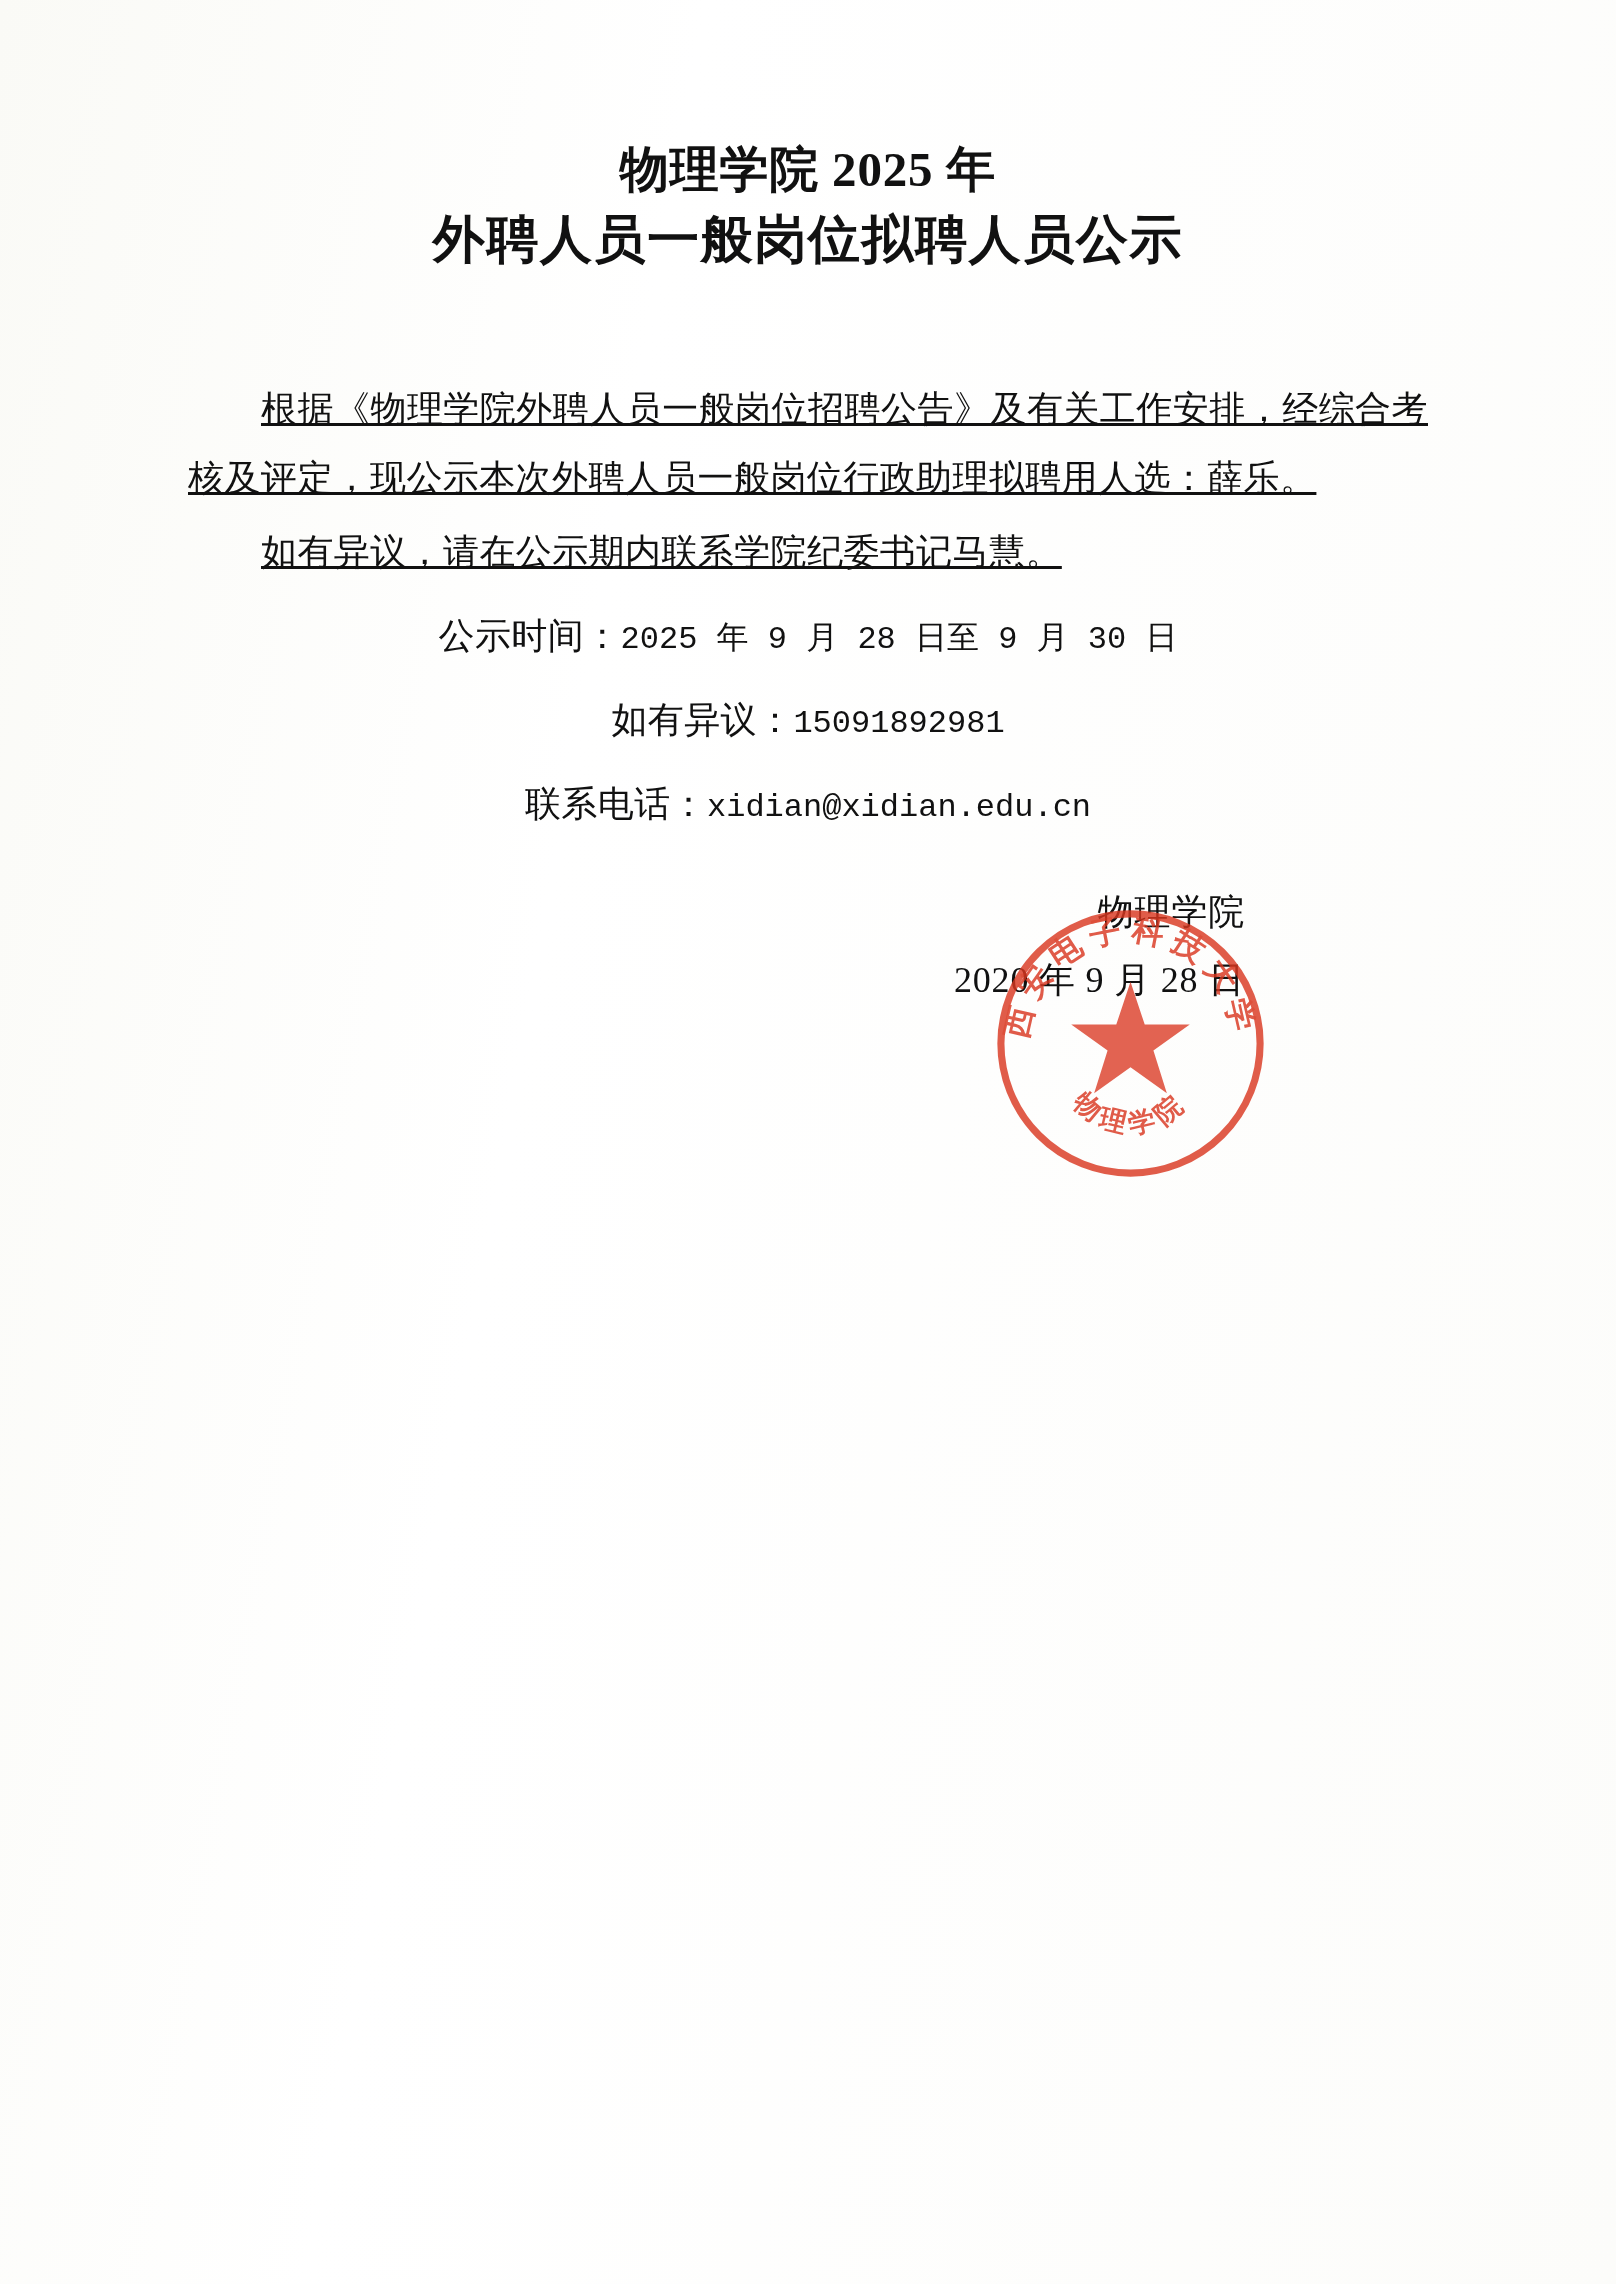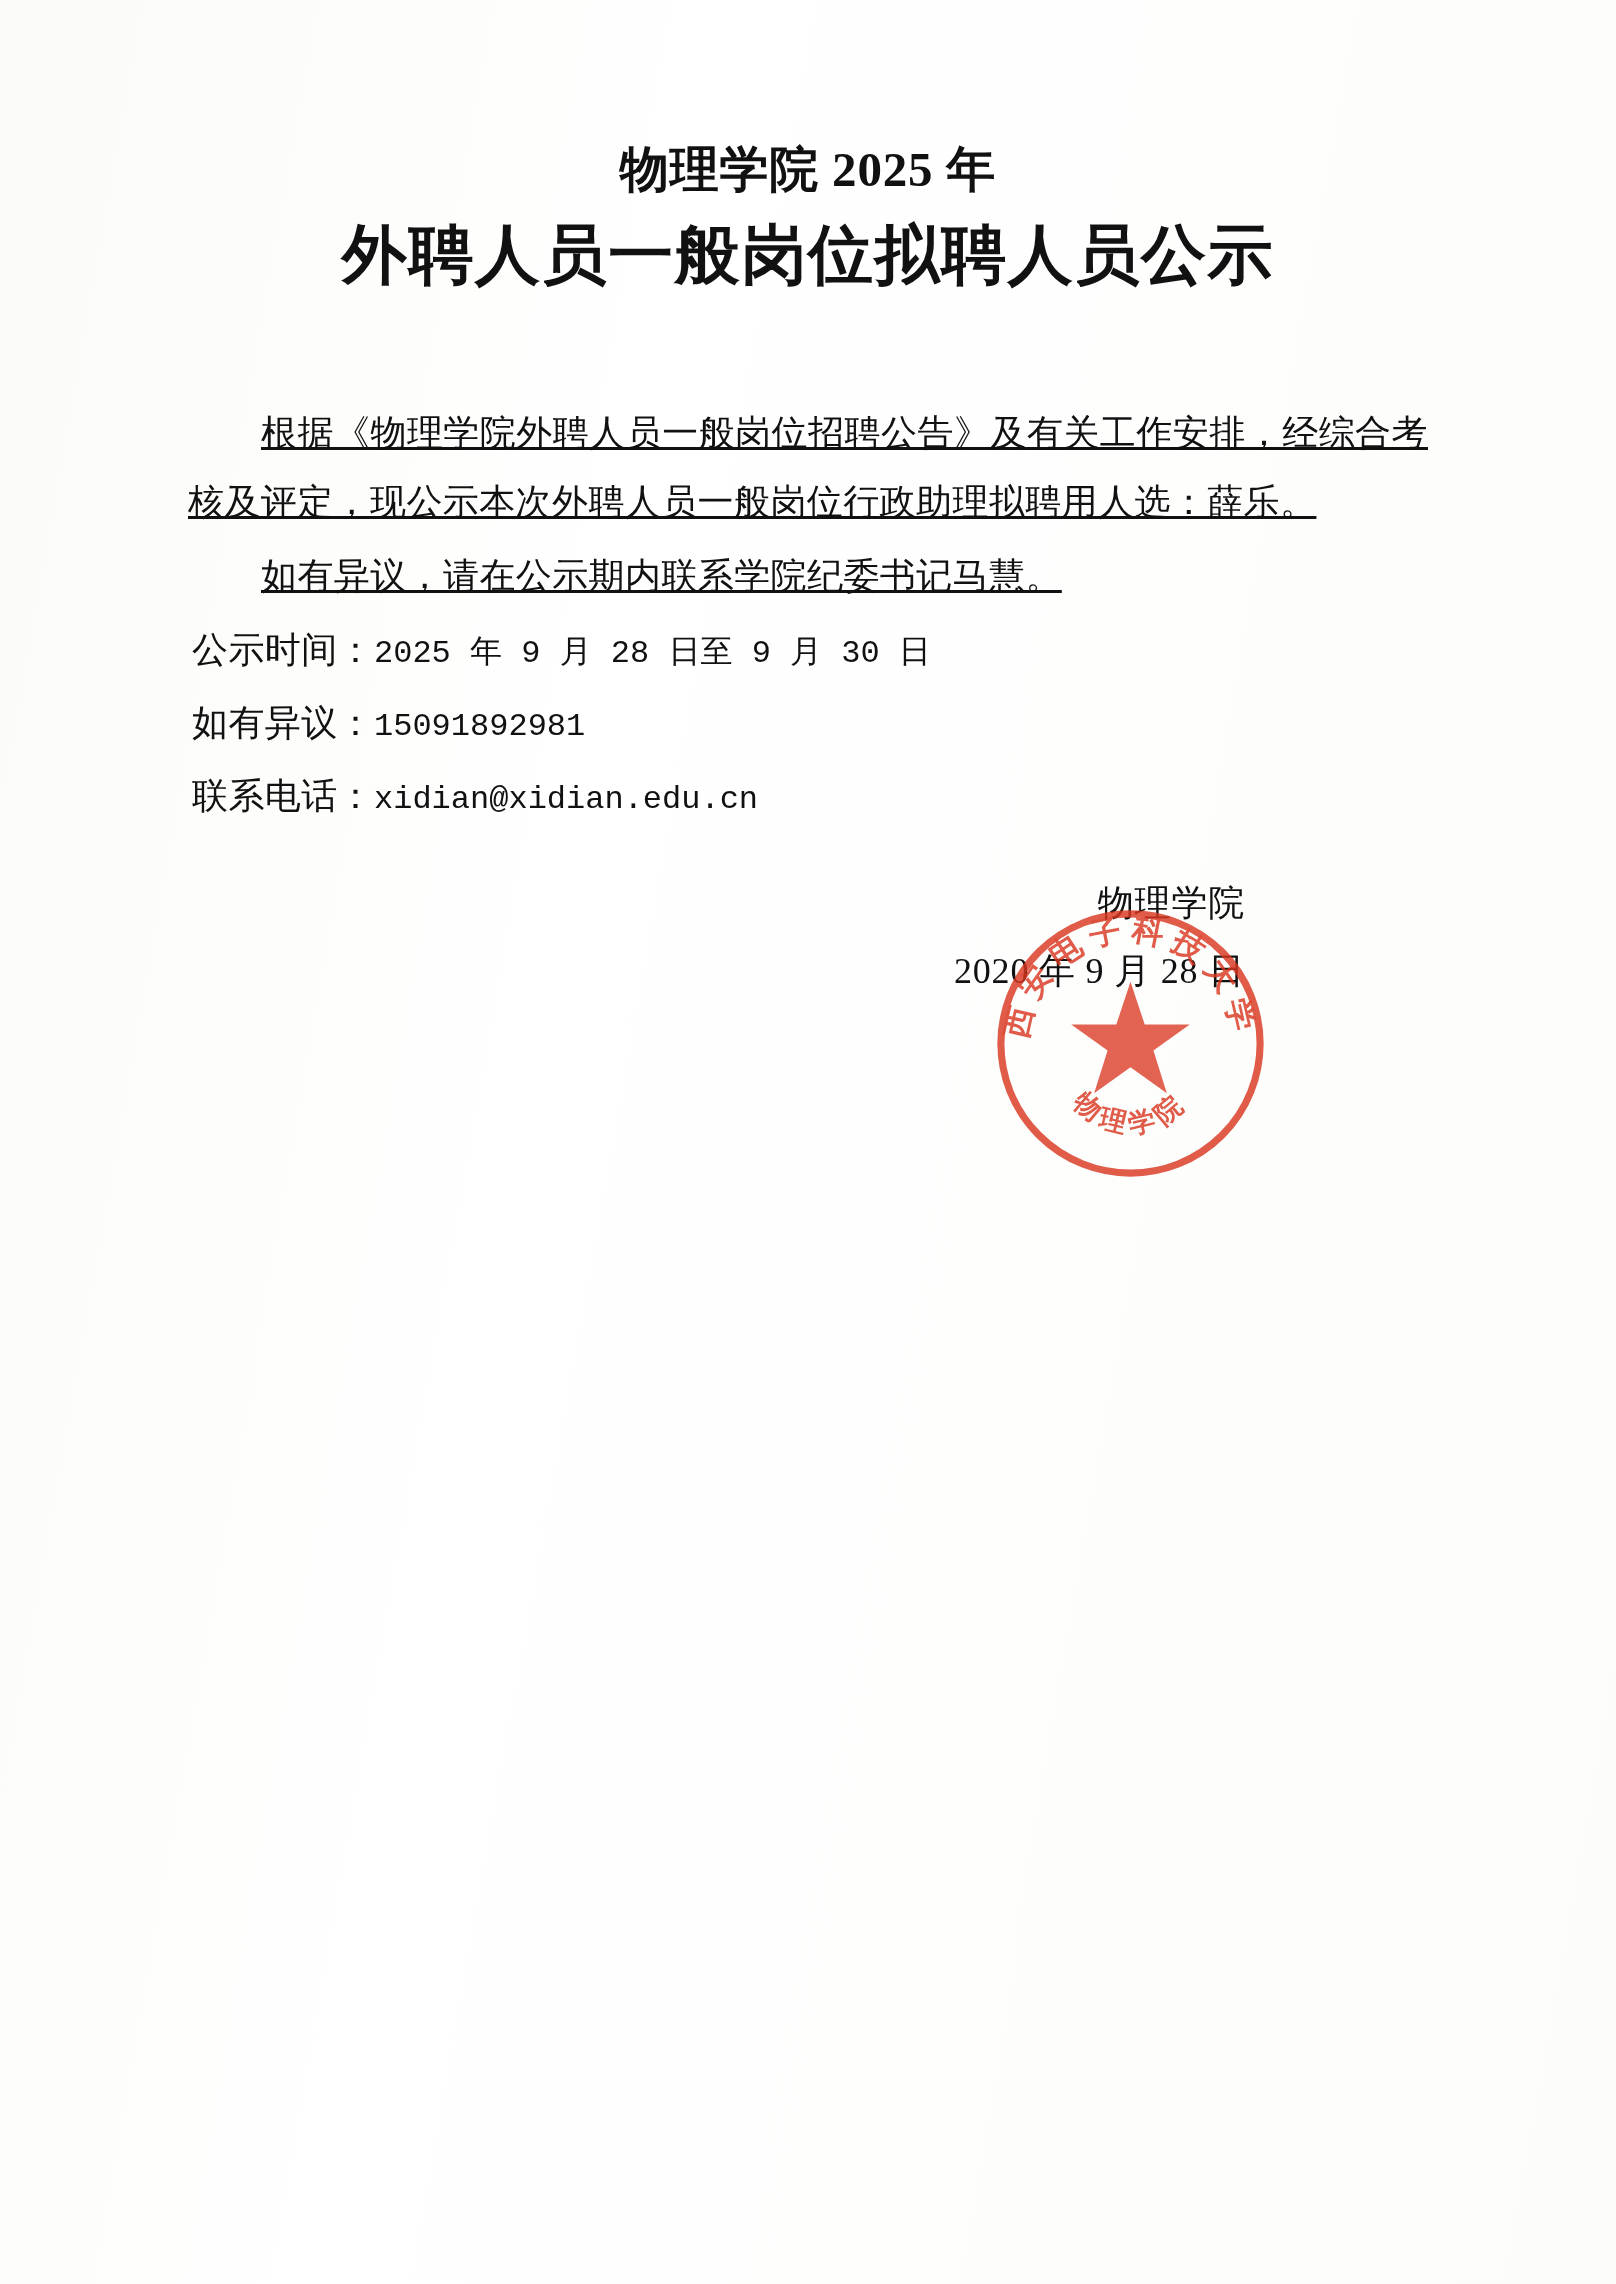--- a/index.html
+++ b/index.html
@@ -34,46 +34,47 @@
     font-weight: bold;
     font-size: 49px;
     line-height: 1.22;
     letter-spacing: 0.8px;
     color: #111;
     margin: 0;
     padding-top: 140px;
   }
   .doc-title .line2 {
     display: block;
-    font-size: 65px;
-    margin-top: 16px;
+    font-size: 52px;
+    margin-top: 8px;
     letter-spacing: 1.6px;
   }
   .body-block {
     margin-top: 104px;
   }
   p.para {
     font-size: 36px;
     line-height: 1.92;
     color: #111;
     margin: 0 0 4.7px 0;
     text-align: justify;
     text-justify: inter-ideograph;
     letter-spacing: 0.4px;
     text-decoration: underline;
   }
   p.indent {
     text-indent: 73px;
   }
   p.line {
-    margin: 4px;
+    margin: 15px;
     font-size: 36px;
     line-height: 1.92;
     color: #111;
     letter-spacing: 0.4px;
+    text-align: center;
   }
   .mono-ish {
     font-family: "Liberation Mono", "DejaVu Sans Mono", monospace;
     font-size: 32px;
     letter-spacing: 0px;
   }
   .signature {
     position: relative;
     margin-top: 38px;
     text-align: right;

